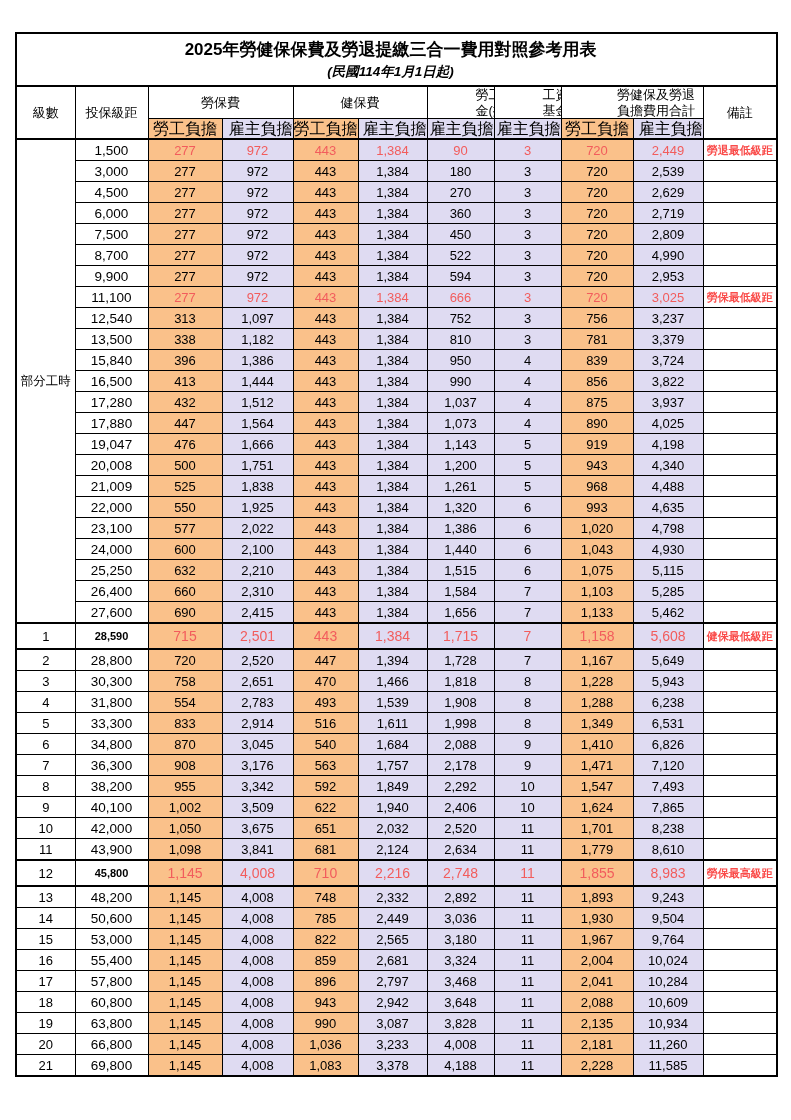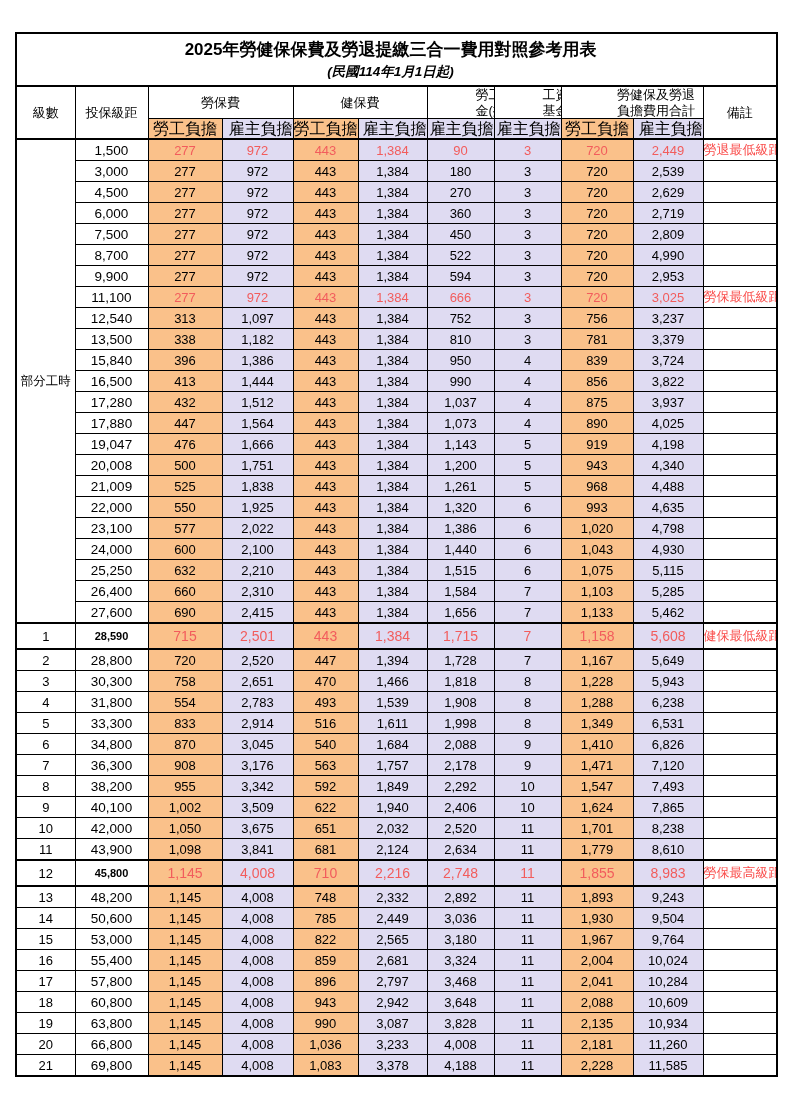--- a/index.html
+++ b/index.html
@@ -20,21 +20,21 @@
   .two-line{line-height:1.18;padding-left:48px;}
   
   tbody td{height:20px;font-size:13px;}
   td.level{background:#fff;}
   td.pt{background:#fff;font-size:12.5px;}
   td.bracket{font-size:13.5px;}
   td.emp{background:var(--emp-bg);}
   td.er{background:var(--er-bg);}
   th.emp{background:var(--emp-bg);}
   th.er{background:var(--er-bg);text-align:right;}
-  td.remark{font-size:13px;font-weight:400;color:var(--red2);}
+  td.remark{font-size:11px;font-weight:700;color:var(--red2);}
   tr.red td.emp,tr.red td.er{color:var(--red1);}
   tr.em td{height:24px;border-top:2.5px solid #000;border-bottom:2.5px solid #000;}
   tr.em td.bracket{font-size:11px;font-weight:700;}
   tr.em td.emp,tr.em td.er{font-size:14px;}
   tbody tr:first-child td{border-top:2.5px solid #000;}
 </style>
 </head>
 <body>
 
 <div class="page">

